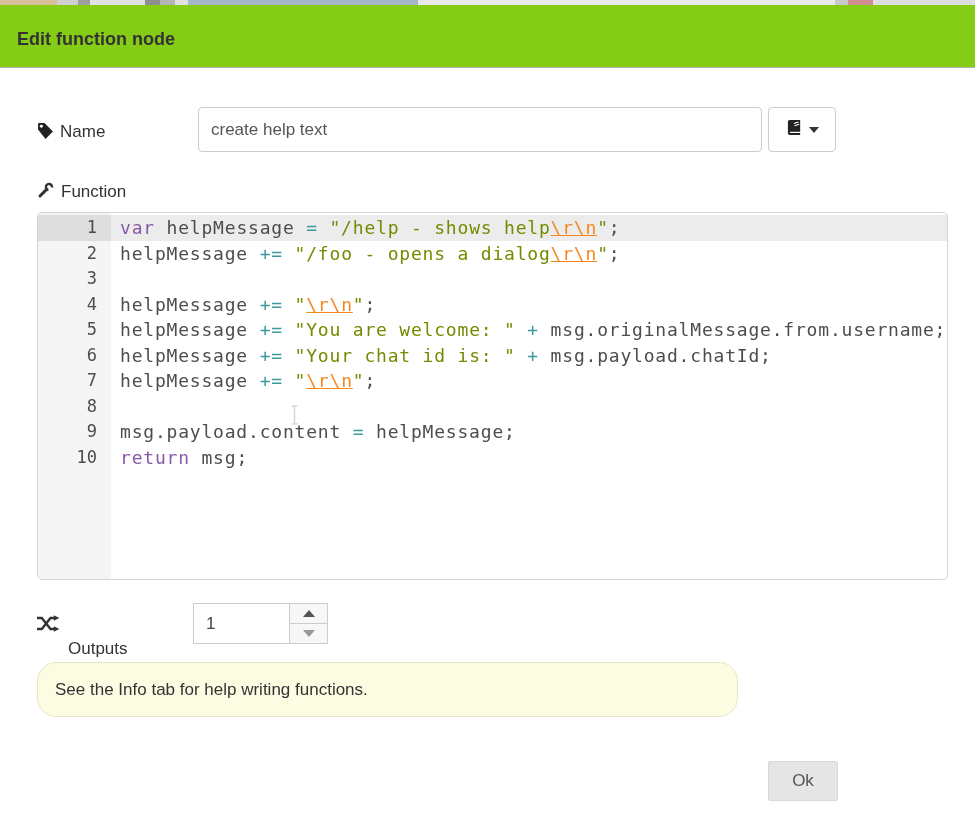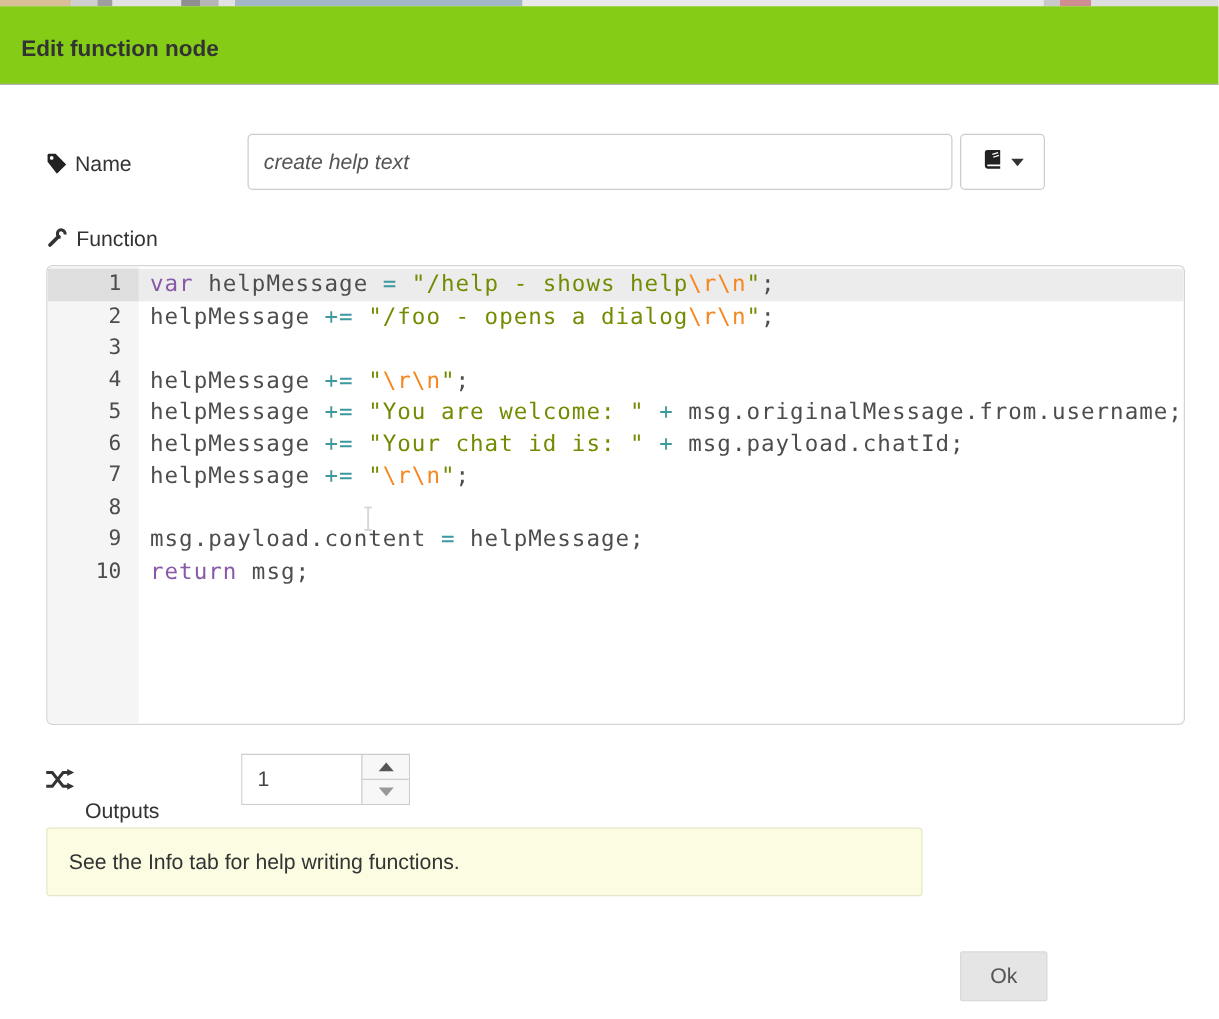--- a/index.html
+++ b/index.html
@@ -43,21 +43,21 @@
         font-family:"DejaVu Sans Mono",monospace;font-size:18px;letter-spacing:0.8px;}
   .crow .gut{width:73px;box-sizing:border-box;text-align:right;padding-right:14px;
              color:#4d4d4c;font-size:17px;letter-spacing:0;flex:none;}
   .crow .code{flex:1;padding-left:9px;white-space:pre;color:#4d4d4c;}
   .crow.active .gut{background:#dedede;}
   .crow.active .code{background:#ececec;}
   .tok-kw{color:#8959a8;}
   .tok-tx{color:#4d4d4c;}
   .tok-op{color:#3e999f;}
   .tok-st{color:#718c00;}
-  .tok-es{color:#f5871f;}
+  .tok-es{color:#f5871f;text-decoration:underline;}
 
   
   .ibeam{position:absolute;left:252px;top:404px;}
 
   
   .outputs-box{position:absolute;left:193px;top:603px;width:135px;height:41px;
                box-sizing:border-box;border:1px solid #ccc;background:#fff;display:flex;}
   .outputs-value{flex:1;border:none;outline:none;padding:0 0 0 12px;font-size:17px;color:#444;
                  font-family:"Liberation Sans",sans-serif;min-width:0;}
   .spin-col{width:37px;border-left:1px solid #ccc;background:#f7f7f7;display:flex;flex-direction:column;flex:none;}
@@ -107,21 +107,21 @@
 
   <div class="dlg-body">
 
     <span class="icon" style="position:absolute;left:37px;top:53px;">
       <svg width="17" height="17" viewBox="0 0 16 16">
         <path d="M1 7 V2 a1 1 0 0 1 1-1 h5 l8 8 -7 7 z" fill="#222"></path>
         <circle cx="4.1" cy="4.1" r="1.4" fill="#fff"></circle>
       </svg>
     </span>
     <span class="field-label" style="left:60px;top:53px;">Name</span>
-    <input class="name-input" style="top: 38px; font-style: italic;" type="text" value="create help text">
+    <input class="name-input" style="top: 38px;" type="text" value="create help text">
     <div class="library-btn" style="top:38px;">
       <span class="icon">
         <svg width="17" height="17" viewBox="0 0 18 18">
           <path d="M4 1 C2.9 1 2 1.9 2 3 v11.5 c0 1.4 1.1 2.5 2.5 2.5 H15 v-2.2 H4.6 c-.4 0-.7-.3-.7-.7 s.3-.7 .7-.7 H15 V1 z" fill="#222"></path>
           <path d="M8.2 4 L13.4 4" stroke="#fff" stroke-width="1.1" transform="rotate(-18 10.8 4)"></path>
           <path d="M8.9 6.4 L14.1 6.4" stroke="#fff" stroke-width="1.1" transform="rotate(-18 11.5 6.4)"></path>
         </svg>
       </span>
       <span class="caret-down"></span>
     </div>
@@ -199,20 +199,20 @@
       <div class="spin-col">
         <div class="spin-btn up">
           <span class="tri-up"></span>
         </div>
         <div class="spin-btn">
           <span class="tri-down"></span>
         </div>
       </div>
     </div>
 
-    <div class="info-tip" style="top:593px;">
+    <div class="info-tip" style="top:593px;border-radius:19px;">
       <span>See the Info tab for help writing functions.</span>
     </div>
 
     <button class="btn btn-ok" style="top:692px;">Ok</button>
 
   </div>
 </div>
 
 </body></html>

